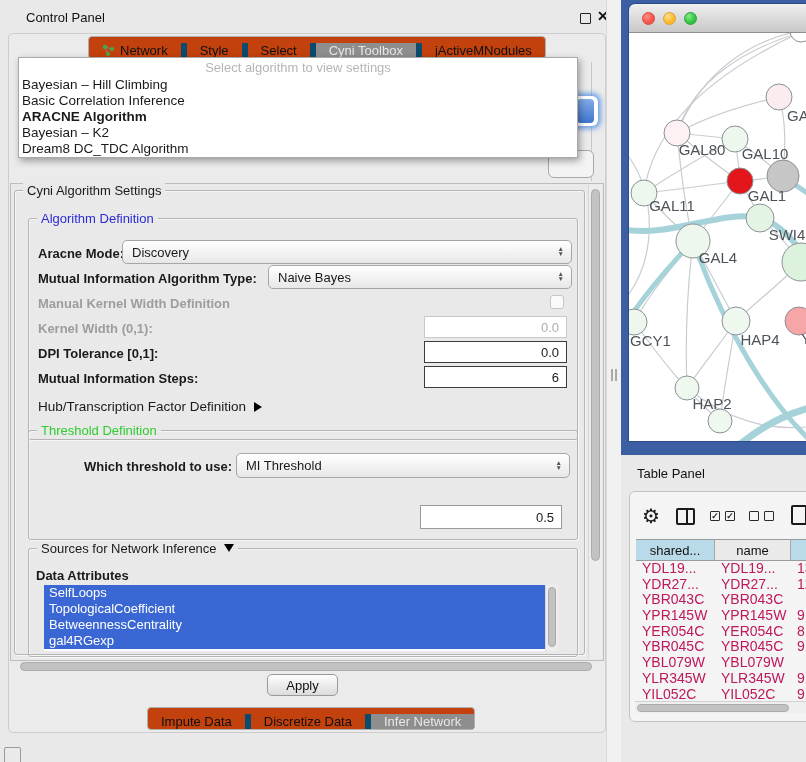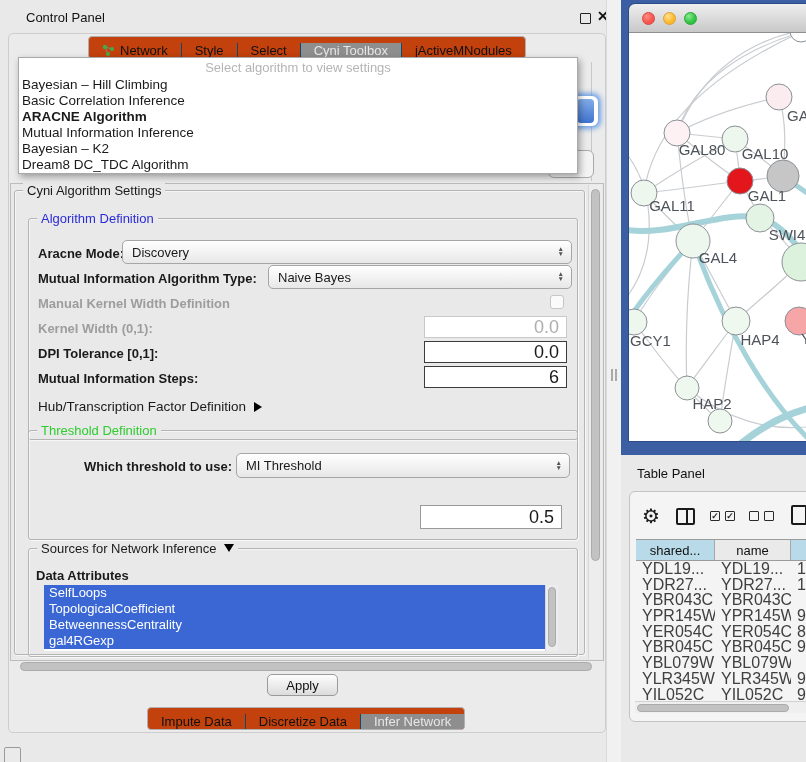--- a/index.html
+++ b/index.html
@@ -15,21 +15,21 @@
   .cp-titlebar { left:0; top:4px; width:621px; height:27px; display:flex; align-items:center; }
   .cp-title { padding-left:26px; font-size:13px; color:#111; }
   .float-btn { left:580px; top:13px; width:11px; height:11px; border:1.5px solid #222; border-radius:1px; background:transparent; }
   .close-btn { left:597px; top:8px; font-size:14px; font-weight:bold; color:#111; }
 
   .cp-body { left:8px; top:33px; width:598px; height:700px; background:#ebebeb;
     border:1px solid #cdcdcd; border-radius:5px; }
 
   .seg { display:flex; border:1px solid #b0b0b0; border-radius:4px; overflow:hidden;
     background:#c2410c; height:23px; align-items:flex-end; font-size:13px; z-index:20; }
-  .seg .tab { display:flex; align-items:center; gap:5px; padding:0 13px; border-left:1px solid #0c4a6e; color:#111; white-space:nowrap; }
+  .seg .tab { display:flex; align-items:center; gap:5px; padding:0 13px; border-left:6px solid #0c4a6e; color:#111; white-space:nowrap; }
   .seg .tab:first-child { border-left:none; }
   .seg .tab.sel { background:#8e8e8e; color:#e7e7e7; }
   #top-tabs { left:88px; top:36px; }
   #bottom-tabs { left:147px; top:707px; }
 
   
   .vline { width:1px; background:#c7c7c7; }
   #hidden-focus { left:556px; top:96px; width:42px; height:30px; border-radius:6px; background:#fff;
     box-shadow:0 0 5px 2.5px rgba(95,150,228,.85); z-index:5; }
   #hidden-focus .cap { position:absolute; right:4px; top:3px; width:17px; height:24px; border-radius:4px;
@@ -54,21 +54,21 @@
   .blabel { position:absolute; font-weight:bold; font-size:13px; white-space:nowrap; }
   .gray { color:#9d9d9d !important; }
 
   .combo { position:absolute; border:1px solid #a6a6a6; border-radius:5px;
     background:linear-gradient(#ffffff,#e7e7e7); display:flex; align-items:center;
     padding-left:9px; font-size:13px; box-shadow:inset 0 1px 0 #fff; }
   .combo .arrows { margin-left:auto; padding-right:7px; display:flex; flex-direction:column;
     align-items:center; color:#555; font-size:6.5px; line-height:4.6px; }
 
   .tfield { position:absolute; background:#fff; border:1px solid #9a9a9a; display:flex;
-    align-items:center; justify-content:flex-end; padding-right:7px; font-size:18px; }
+    align-items:center; justify-content:flex-end; padding-right:7px; font-size:13px; }
   .tfield.dis { border-color:#c9c9c9; color:#adadad; }
   .tfield.strong { border:1.5px solid #3c3c3c; }
 
   .checkbox { position:absolute; width:14px; height:14px; border:1px solid #c6c6c6; border-radius:3px; background:#fafafa; }
 
   .tri-right { display:inline-block; width:0; height:0; border-left:8px solid #000;
     border-top:5.5px solid transparent; border-bottom:5.5px solid transparent; margin-left:8px; vertical-align:-1px; }
   .tri-down { display:inline-block; width:0; height:0; border-top:8px solid #000;
     border-left:5.5px solid transparent; border-right:5.5px solid transparent; margin-left:7px; vertical-align:1px; }
 
@@ -102,21 +102,21 @@
   .colicon div { position:absolute; left:50%; top:0; width:2px; height:100%; background:#1a1a1a; }
   .cbx { width:10px; height:10px; border:1.5px solid #2a2a2a; border-radius:1px; font-size:9px; line-height:8px; text-align:center; color:#2a2a2a; font-weight:bold; display:inline-block; }
   .docicon { width:16px; height:20px; border:2px solid #1a1a1a; border-radius:2px; }
 
   #tp-table { left:6px; top:47px; width:260px; }
   .thead { display:flex; height:22px; border-top:1px solid #9c9c9c; border-bottom:1px solid #9c9c9c; }
   .th { display:flex; align-items:center; justify-content:center; font-size:13px; color:#111;
     border-right:1px solid #a8a8a8; background:#eaeaea; }
   .th.selcol { background:#b9dbe9; }
   .trow { display:flex; height:15.7px; }
-  .td { font-size:16px; color:#404040; padding-left:6px; line-height:15.7px; overflow:hidden; white-space:nowrap; }
+  .td { font-size:14px; color:#be185d; padding-left:6px; line-height:15.7px; overflow:hidden; white-space:nowrap; }
 
   #tp-hscroll { left:5px; top:209px; width:172px; height:12px; background:#efefef; border-top:1px solid #d2d2d2; }
   #tp-hscroll .sb-thumb { position:absolute; left:2px; top:2px; width:152px; height:8px; }
 
   
   #divider { left:606px; top:0; width:15px; height:762px; background:#f1f1f1; border-left:1px solid #dadada; }
   #grip { left:611px; top:369px; width:6px; height:12px; border-left:2px solid #a9a9a9; border-right:2px solid #a9a9a9; }
 
   #corner-icon { left:4px; top:747px; width:17px; height:18px; border:1.5px solid #9a9a9a; border-radius:2px; background:#eaeaea; }
 </style>
@@ -163,21 +163,20 @@
       <div class="cap"></div>
     </div>
   <div class="abs" id="hidden-box2"></div>
 
   <div class="abs" id="algo-popup">
     <div class="dd-placeholder">Select algorithm to view settings</div>
     <div>
         <div class="dd-item">Bayesian – Hill Climbing</div>
         <div class="dd-item">Basic Correlation Inference</div>
         <div class="dd-item bold">ARACNE Algorithm</div>
-        <div class="dd-item">Mutual Information Inference</div>
         <div class="dd-item">Bayesian – K2</div>
         <div class="dd-item">Dream8 DC_TDC Algorithm</div>
       </div>
   </div>
 
   <div class="abs" id="scrollpane"></div>
 
   <div class="abs groupbox" style="left:14px; top:190px; width:571px; height:465px;">
     <span class="grouplabel">Cyni Algorithm Settings</span>
   </div>

